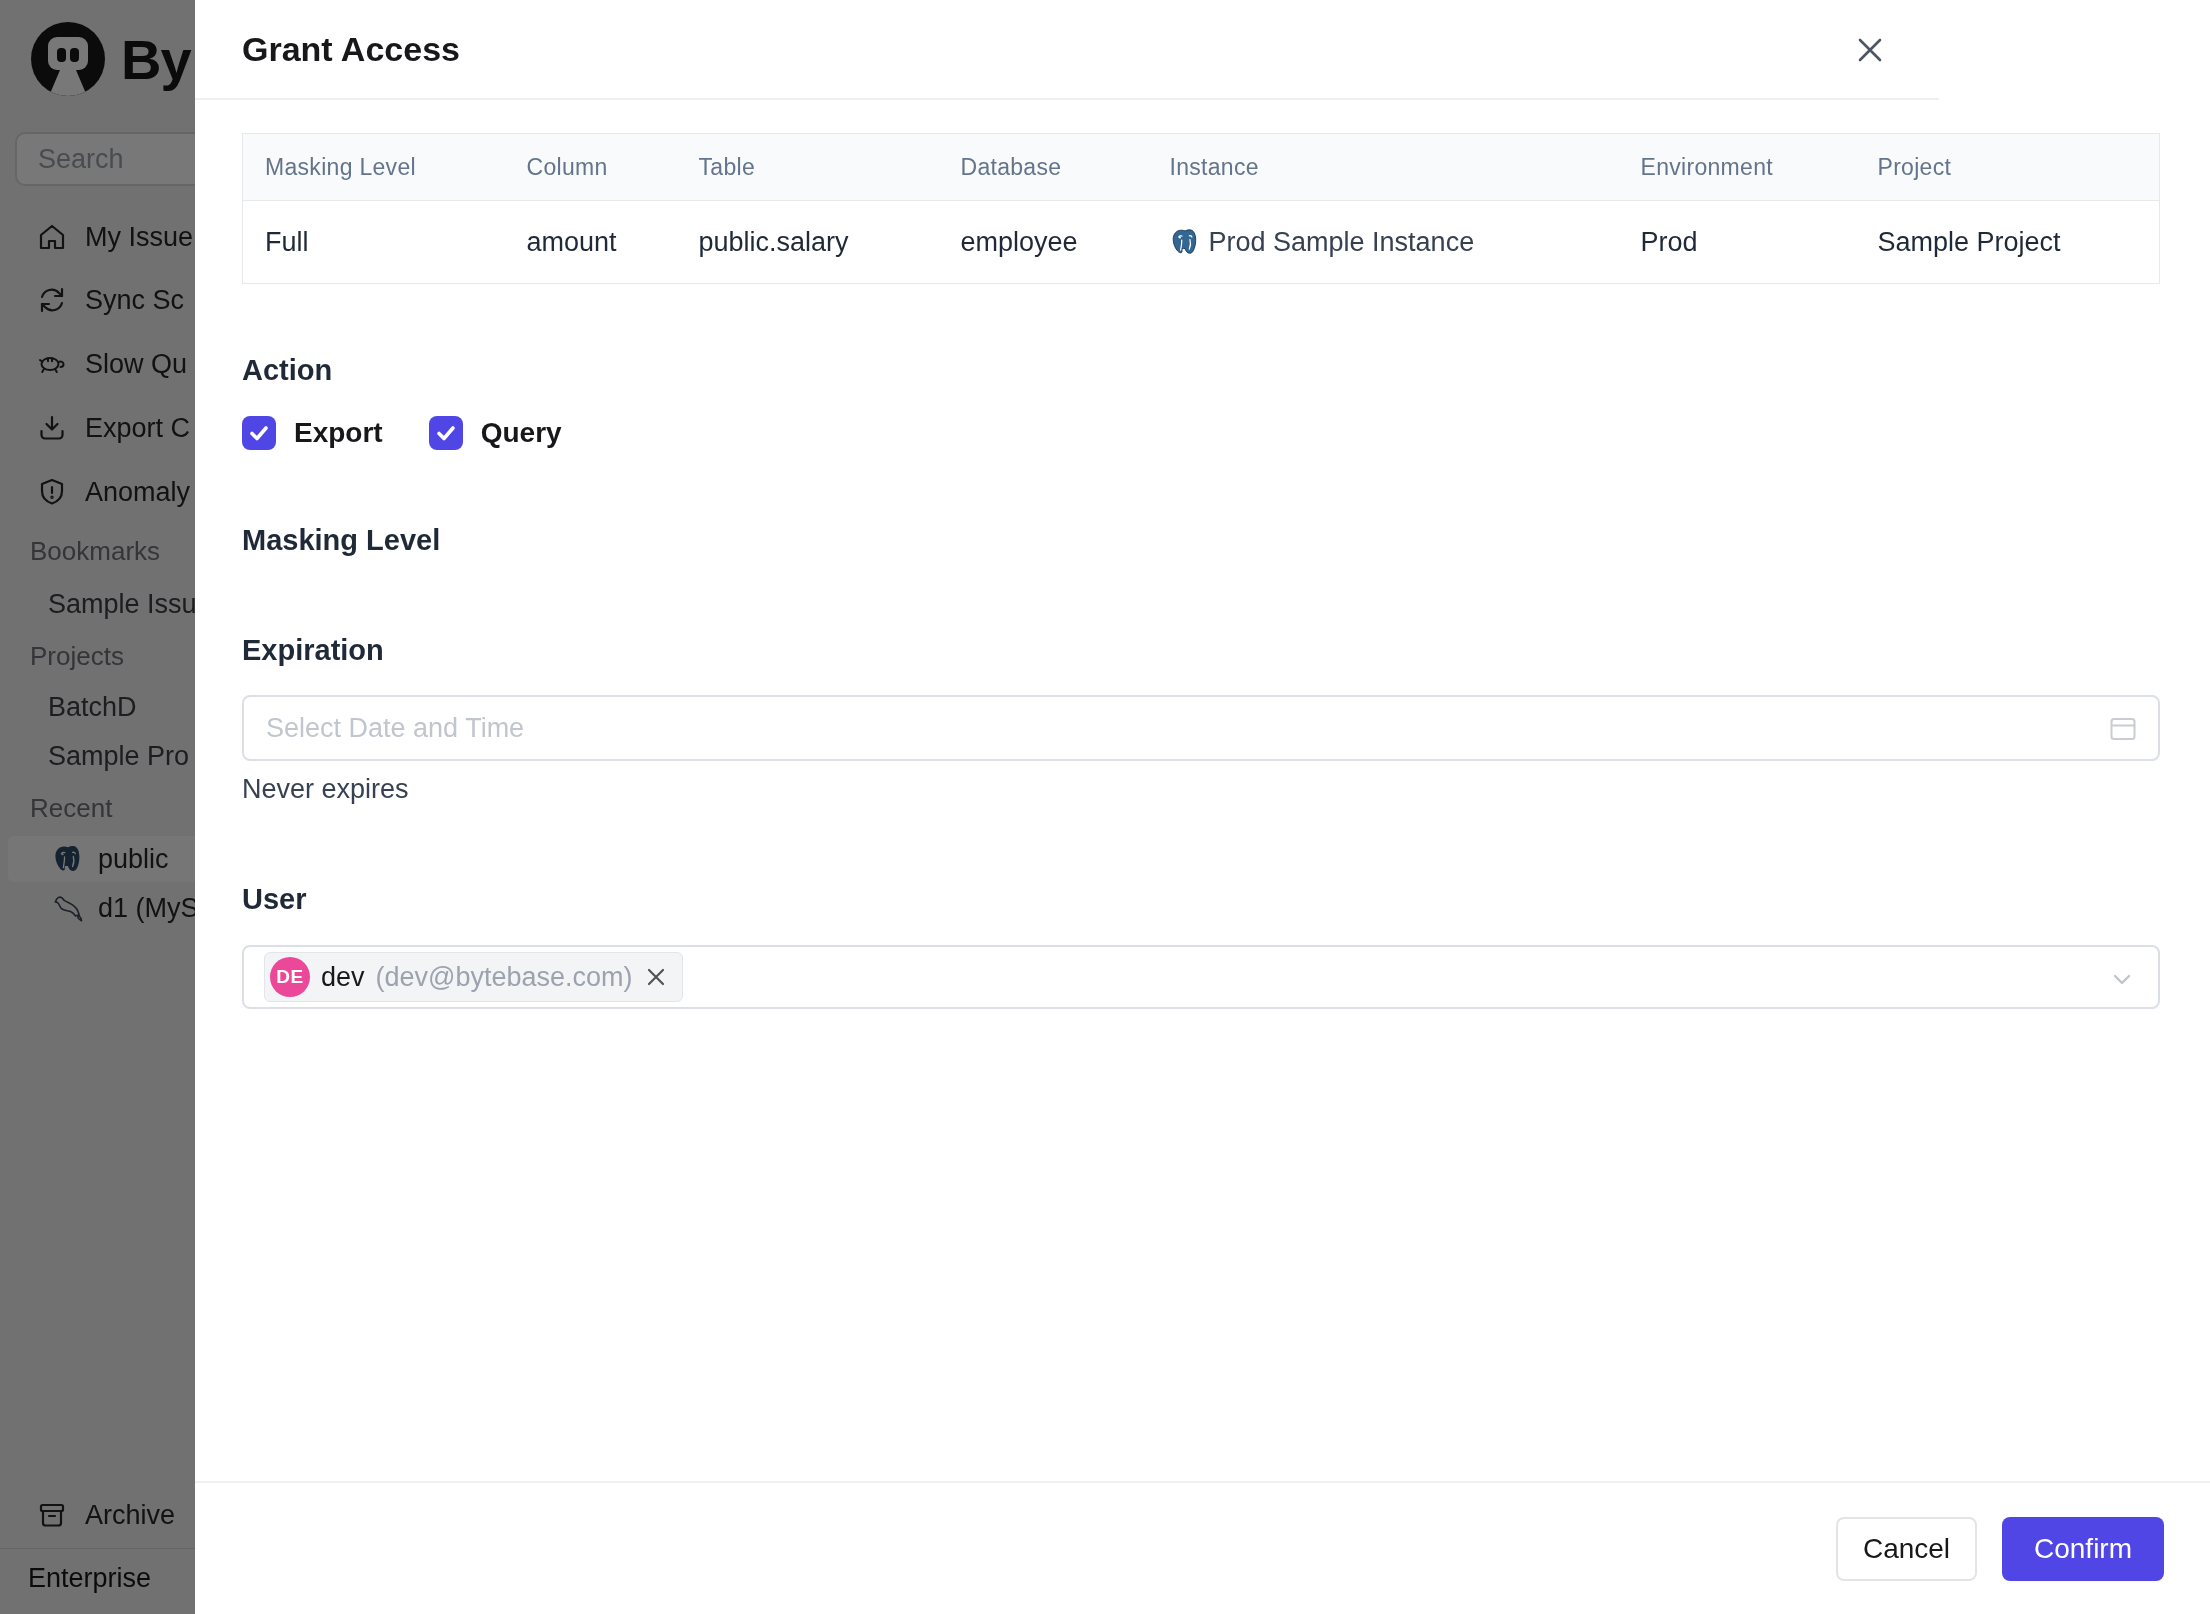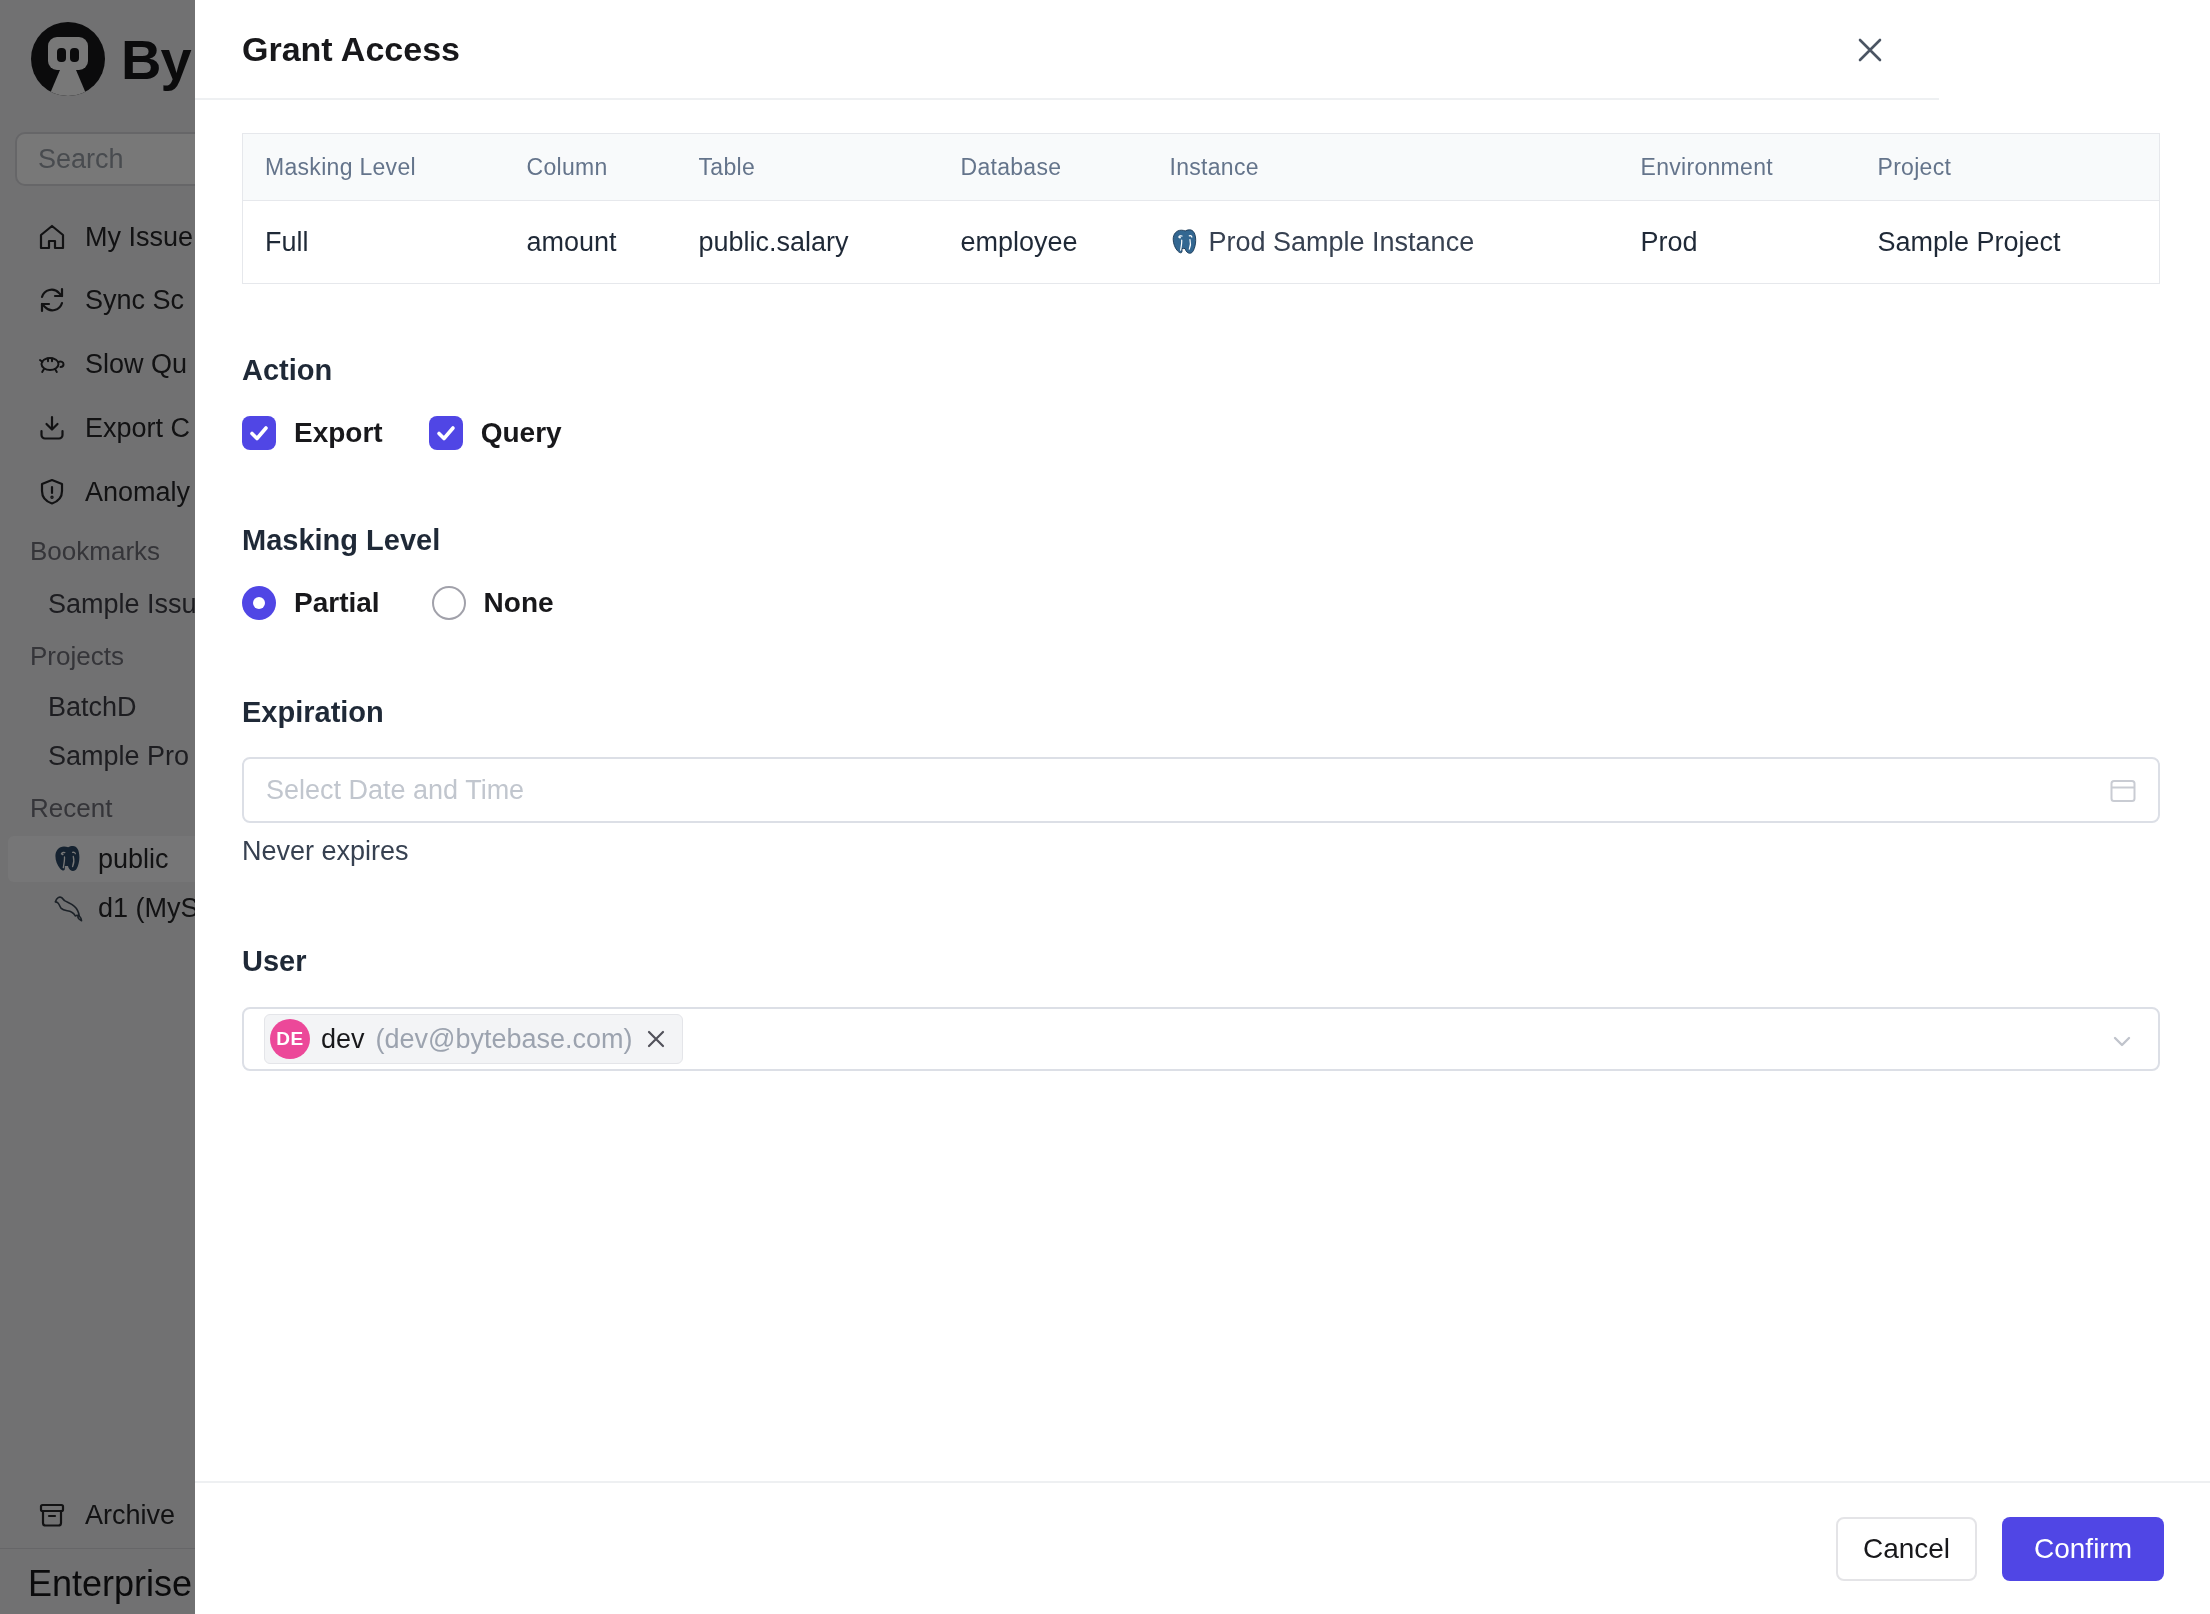--- a/index.html
+++ b/index.html
@@ -17,21 +17,21 @@
   .nav-item { position:absolute; left:0; width:420px; height:64px; display:flex; align-items:center; }
   .nav-item .nicon { position:absolute; left:37px; width:30px; height:30px; display:flex; }
   .nav-item .nlabel { position:absolute; left:85px; font-size:27px; color:#27272a; white-space:nowrap; }
   .sec-label { position:absolute; left:30px; font-size:26px; color:#71717a; white-space:nowrap; }
   .sub-item { position:absolute; left:48px; font-size:27px; color:#3f3f46; white-space:nowrap; }
   .recent-item { position:absolute; left:8px; width:404px; height:46px; display:flex; align-items:center; border-radius:6px; }
   .recent-item.selected { background:#fbfbfc; }
   .recent-item .ricon { position:absolute; left:44px; width:32px; height:32px; display:flex; }
   .recent-item .rlabel { position:absolute; left:90px; font-size:27px; color:#27272a; white-space:nowrap; }
   .bottom-divider { position:absolute; left:0; top:1548px; width:420px; height:1px; background:#d9d9de; }
-  .enterprise { position:absolute; left:28px; top:1563px; font-size:36px; font-weight:500; color:#18181b; }
+  .enterprise { position:absolute; left:28px; top:1563px; font-size:27px; font-weight:500; color:#18181b; }
 
   
   .scrim { position:absolute; left:0; top:0; width:195px; height:1614px; background:rgba(0,0,0,0.53); z-index:2; }
 
   
   .modal { position:absolute; left:195px; top:0; width:1744px; height:1614px; background:#fff; z-index:3; }
   .modal-header { position:relative; height:100px; border-bottom:2px solid #eef0f2; }
   .modal-title { position:absolute; left:47px; top:30px; font-size:34px; font-weight:600; color:#18181b; }
   .close-btn { position:absolute; right:50px; top:31px; width:38px; height:38px; display:flex; align-items:center; justify-content:center; cursor:pointer; }
 
@@ -265,30 +265,20 @@
         <span class="cb-box">
           <svg width="24" height="24" viewBox="0 0 24 24">
               <polyline points="5,12.5 10,17.5 19,7" fill="none" stroke="#fff" stroke-width="3.6" stroke-linecap="round" stroke-linejoin="round"></polyline>
             </svg>
         </span>
         <span class="cb-label">Query</span>
       </div>
     </div>
 
     <h3 class="sec-heading h-masking">Masking Level</h3>
-    <div class="radio-row">
-      <div class="radio-item">
-        <span class="radio-dot on"></span>
-        <span class="radio-label">Partial</span>
-      </div>
-      <div class="radio-item">
-        <span class="radio-dot off"></span>
-        <span class="radio-label">None</span>
-      </div>
-    </div>
 
     <h3 class="sec-heading h-exp">Expiration</h3>
     <div class="exp-input">
       <input type="text" placeholder="Select Date and Time" style="">
       <svg class="cal-icon" viewBox="0 0 30 30" fill="none" stroke="#c9ccd3" stroke-width="2">
           <rect x="3.5" y="6" width="23" height="20" rx="2.5"></rect>
           <path d="M3.5 12.5 h23"></path>
         </svg>
     </div>
     <div class="exp-note">Never expires</div>

